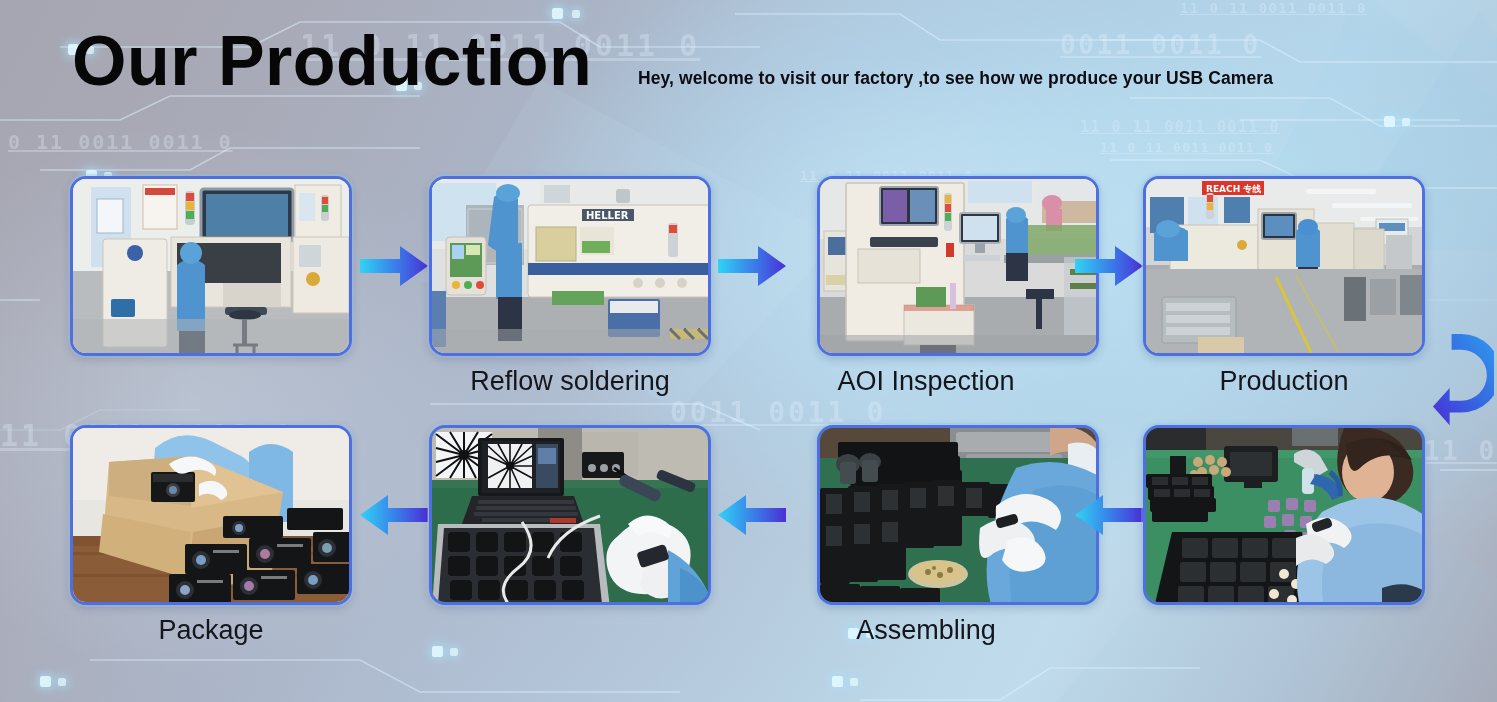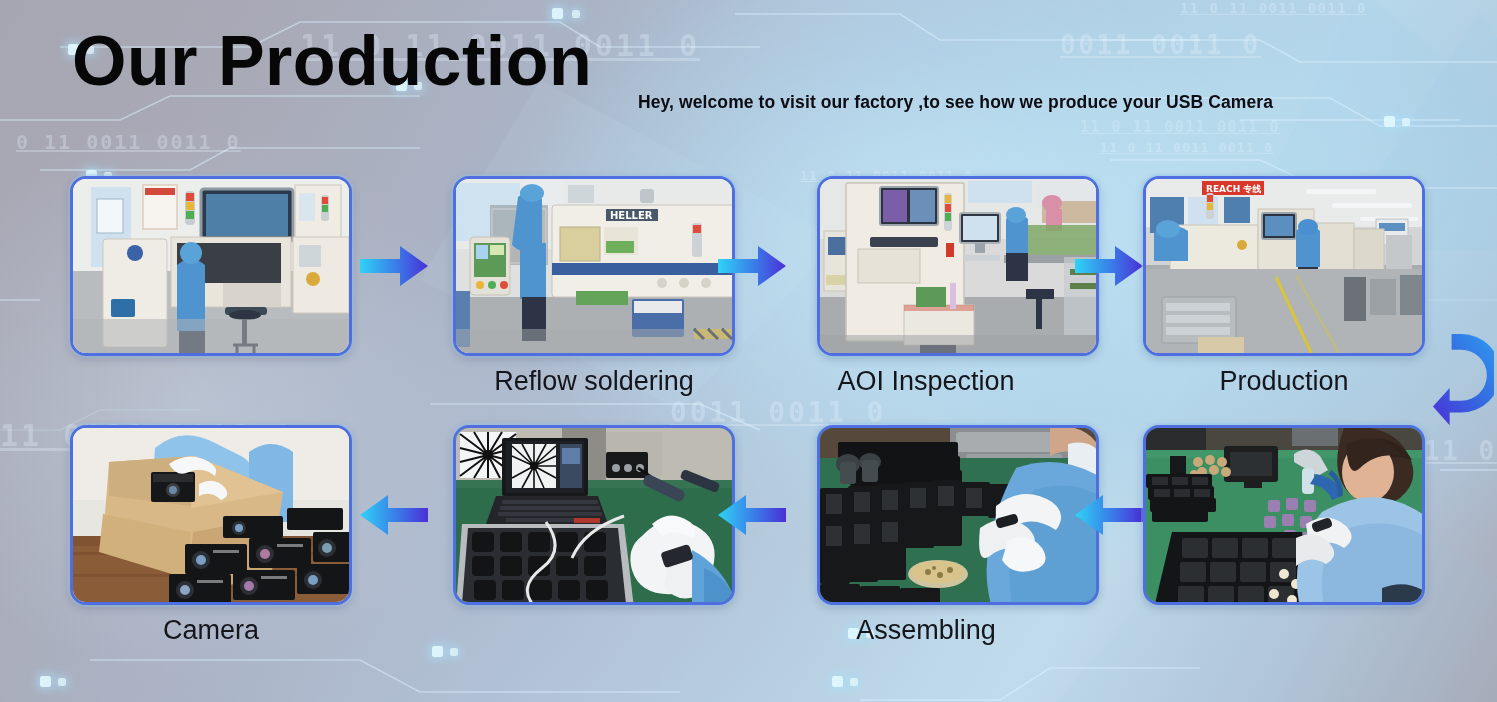--- a/index.html
+++ b/index.html
@@ -59,21 +59,20 @@
     font-size:70px;font-weight:700;line-height:1;
     color:#070707;
     letter-spacing:.5px;
     font-family:"Liberation Sans", sans-serif;
   }
   .subtitle{
     position:absolute;left:638px;top:68px;
     font-size:17.5px;font-weight:700;color:#0c0c12;
     letter-spacing:.1px;
     white-space:nowrap;
-    margin-top:24px;
   }
 
   
   .row{position:absolute;left:0;width:1497px;height:236px;}
   .row-1{top:176px;}
   .row-2{top:425px;}
 
   .step{position:absolute;top:0;width:282px;}
   .thumb{
     position:relative;width:282px;height:180px;
@@ -87,21 +86,21 @@
   .thumb .ph{position:absolute;inset:0;}
   .caption{
     position:absolute;top:190px;left:0;width:282px;
     text-align:center;
     font-size:27px;
     color:#15151c;
     font-weight:400;
     white-space:nowrap;
   }
   
-  .c1{left:70px;} .c2{left:429px;margin-left:24px;} .c3{left:785px;padding-left:32px;} .c4{left:1143px;}
+  .c1{left:70px;} .c2{left:429px;} .c3{left:785px;padding-left:32px;} .c4{left:1143px;}
 
   
   .arrow{position:absolute;width:72px;height:46px;top:67px;}
   .arrow svg{display:block;width:72px;height:46px;}
   .a12{left:358px;} .a23{left:716px;} .a34{left:1073px;}
   .b12{left:358px;} .b23{left:716px;} .b34{left:1073px;}
 
   
   .uturn{position:absolute;left:1428px;top:334px;width:66px;height:100px;}
   .uturn svg{display:block;width:66px;height:100px;}
@@ -176,21 +175,21 @@
   <div class="node" style="left:832px;top:676px;"></div>
   <div class="node sm" style="left:850px;top:678px;"></div>
   <div class="node" style="left:40px;top:676px;"></div>
   <div class="node sm" style="left:58px;top:678px;"></div>
   <div class="node" style="left:848px;top:628px;"></div>
   <div class="node sm" style="left:866px;top:630px;"></div>
 
   <div class="binrow" style="left:300px;top:28px;font-size:30px;">11 0 11 0011 0011 0</div>
   <div class="binrow" style="left:1060px;top:30px;font-size:26px;">0011 0011 0</div>
   <div class="binrow" style="left:1080px;top:118px;font-size:15px;opacity:.8;">11 0 11 0011 0011 0</div>
-  <div class="binrow" style="left:16px;top:130px;font-size:20px;">0 11 0011 0011 0</div>
+  <div class="binrow" style="left:8px;top:130px;font-size:20px;">0 11 0011 0011 0</div>
   <div class="binrow" style="left:0px;top:418px;font-size:30px;">11 0011 0011 0</div>
   <div class="binrow" style="left:1100px;top:140px;font-size:13px;">11 0 11 0011 0011 0</div>
   <div class="binrow" style="left:670px;top:396px;font-size:28px;">0011  0011  0</div>
   <div class="binrow" style="left:1150px;top:436px;font-size:26px;">11 0 11 0011 0011 0</div>
   <div class="binrow" style="left:800px;top:168px;font-size:13px;">11 0 11 0011 0011 0</div>
   <div class="binrow" style="left:1180px;top:0px;font-size:14px;">11 0 11 0011 0011 0</div>
   <div class="binrow" style="left:90px;top:430px;font-size:18px;opacity:.7;">0011 0011 0</div>
 
   <div class="header">
     <div class="title">Our Production</div>
@@ -504,21 +503,21 @@
               <rect x="140" y="122" width="26" height="3"></rect>
                 <rect x="204" y="116" width="26" height="3"></rect>
               <rect x="124" y="152" width="26" height="3"></rect>
                 <rect x="188" y="148" width="26" height="3"></rect>
             </g>
             <path d="M96 36 q20 -14 40 -2 q10 6 6 14 q-12 -10 -26 -4 q-12 6 -20 -8z" fill="#f5f7f8"></path>
             <path d="M126 56 q16 -8 26 4 q6 8 -4 12 q-10 -10 -22 -4z" fill="#f5f7f8"></path>
           </svg>
         </div>
       </div>
-      <div class="caption">Camera</div>
+      <div class="caption">Package</div>
     </div>
 
     <div class="arrow b12">
       <svg viewBox="0 0 72 46">
         <defs>
             <linearGradient id="bg1" x1="1" y1="0" x2="0" y2="0">
           <stop offset="0%" stop-color="#4b2fd6"></stop>
               <stop offset="45%" stop-color="#3a7ae8"></stop>
               <stop offset="100%" stop-color="#2fd3f5"></stop>
         </linearGradient>

